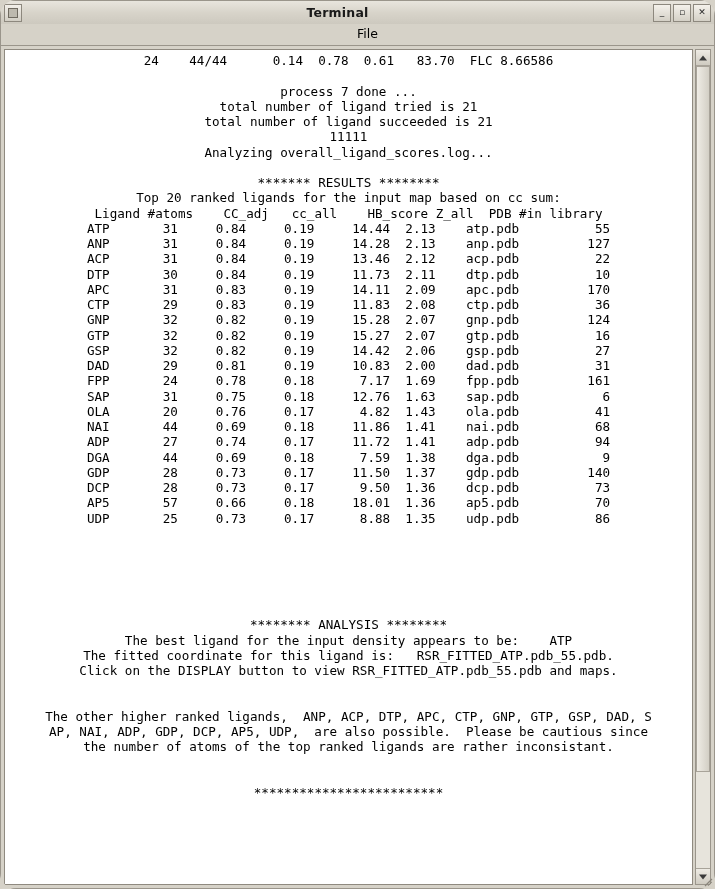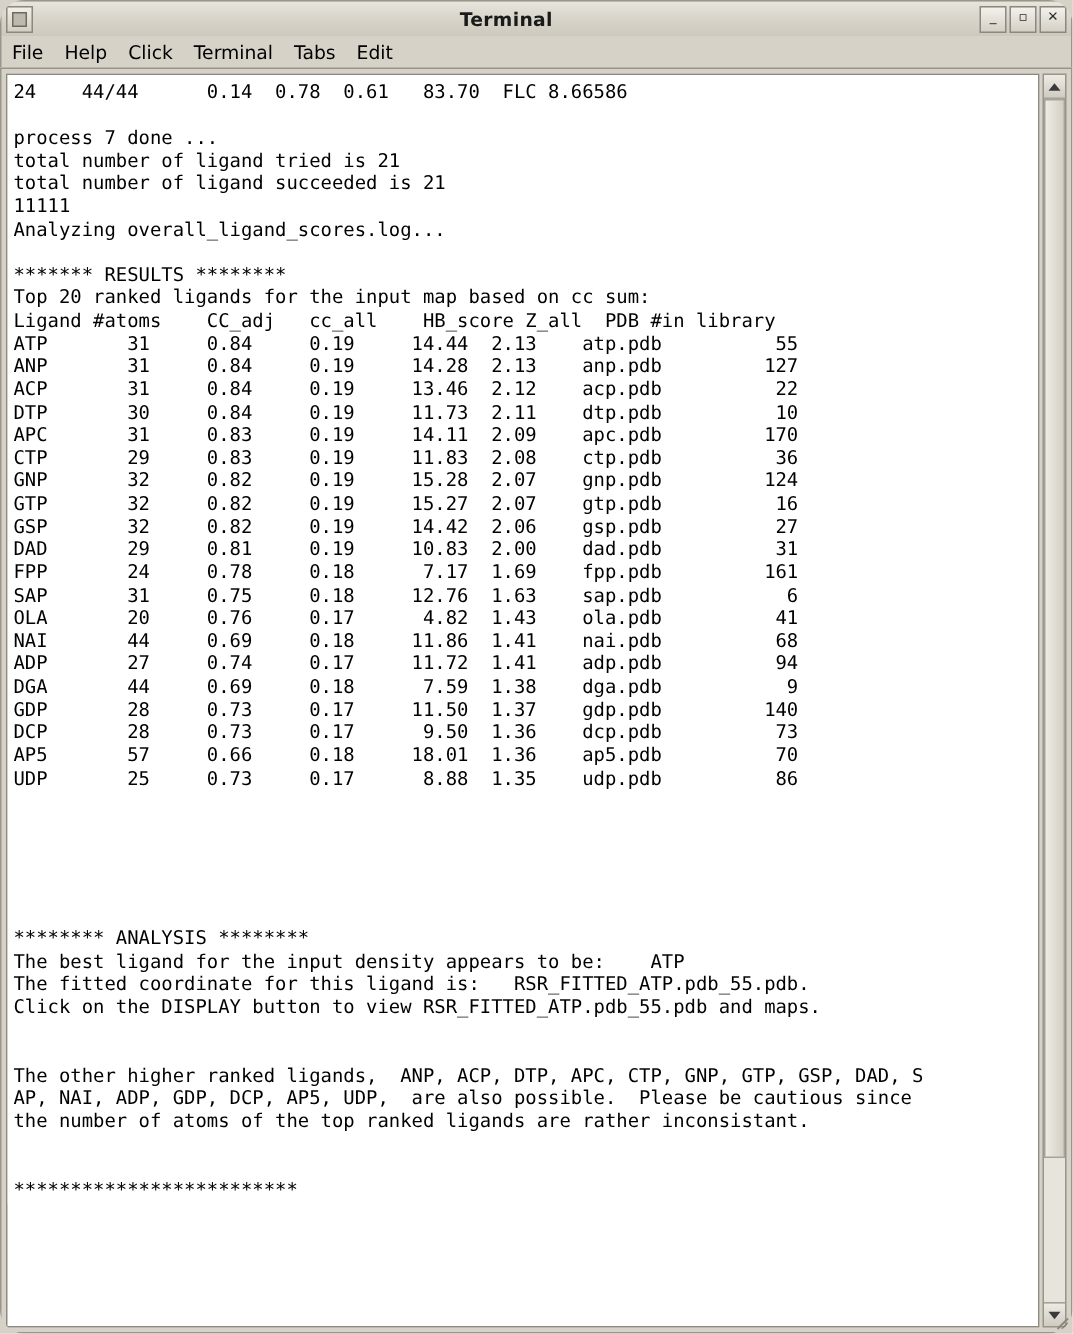--- a/index.html
+++ b/index.html
@@ -74,40 +74,42 @@
     font-weight: bold;
   }
   
   .menubar {
     height: 21px;
     background: #d6d2c8;
     border-left: 1px solid #9a958b;
     border-right: 1px solid #9a958b;
     display: flex;
     align-items: center;
-    padding-left: 0;
+    padding-left: 20px;
     box-sizing: border-box;
     font-size: 12.5px;
+    flex-direction: column;
   }
   .menu-item {
     padding: 2px 7px;
     color: #000;
     cursor: default;
   }
   
   .term-wrap {
     position: absolute;
     left: 0;
     top: 45px;
     width: 715px;
     height: 844px;
     box-sizing: border-box;
     border: 1px solid #9a958b;
     background: #d6d2c8;
     display: flex;
+    text-align: center;
   }
   .term-body {
     flex: 1;
     background: #ffffff;
     margin: 3px 0 3px 3px;
     border: 1px solid #8f8a80;
     overflow: hidden;
     position: relative;
   }
   pre.term-text {

